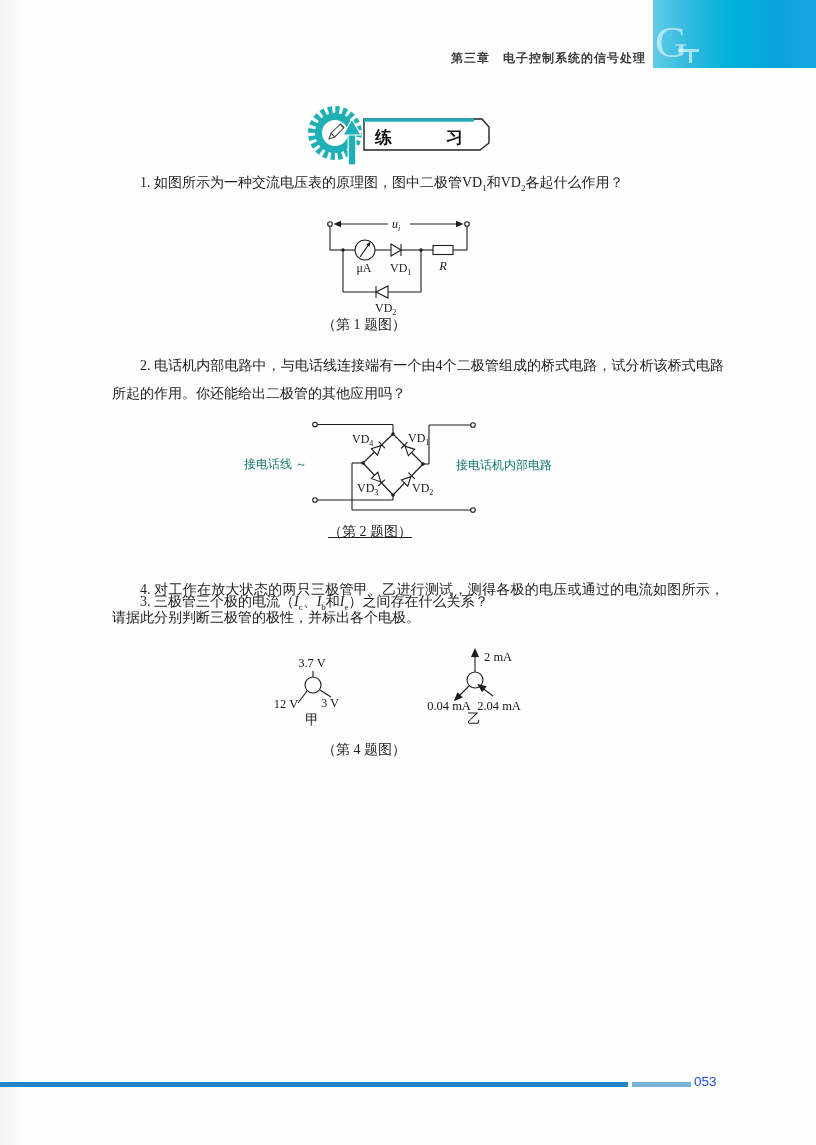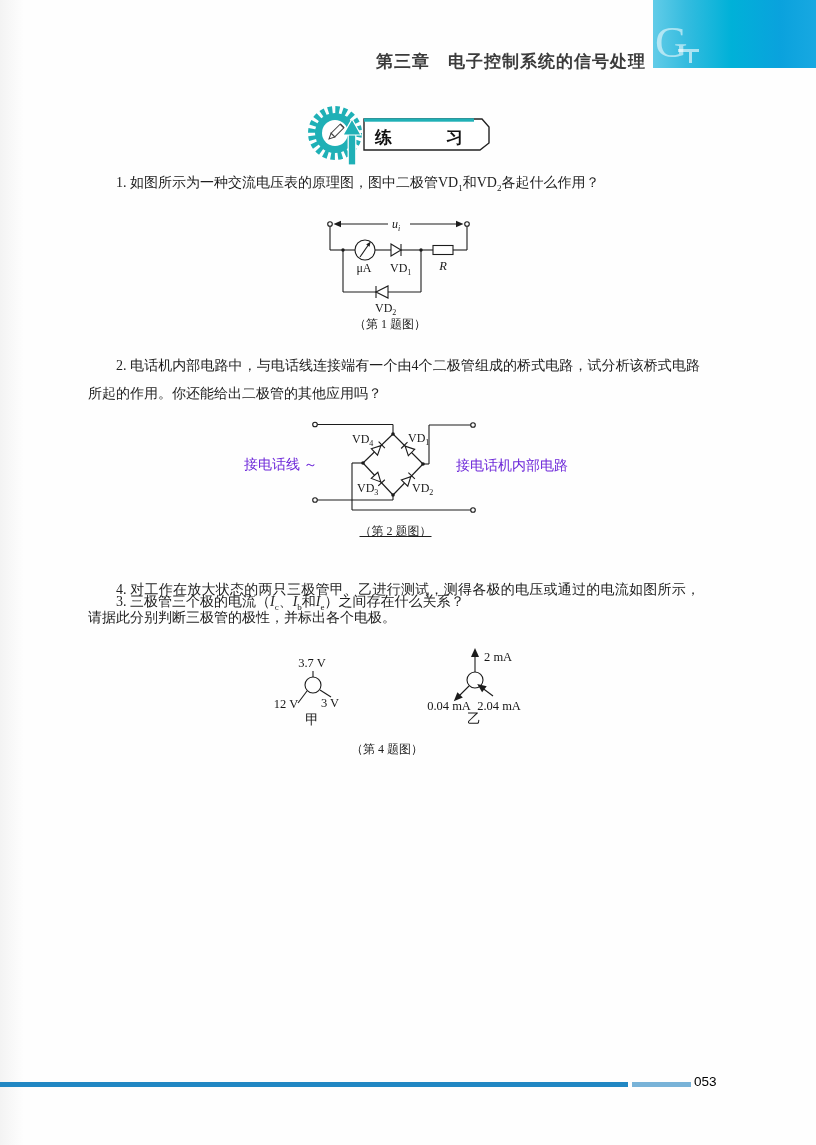--- a/index.html
+++ b/index.html
@@ -2,45 +2,45 @@
 <html><head>
 <meta charset="utf-8">
 <style>
   html,body{margin:0;padding:0;background:#ffffff;}
   .page{position:relative;width:816px;height:1145px;background:#fefefe;overflow:hidden;
         font-family:"Liberation Serif","DejaVu Serif",serif;color:#1f1f1f;}
   .page-edge{position:absolute;left:0;top:0;width:24px;height:100%;
         background:linear-gradient(to right,#f3f3f3,#fefefe);}
   
   .chapter-title{position:absolute;top:50px;right:170px;font-family:"Liberation Sans","DejaVu Sans",sans-serif;
-        font-size:17px;font-weight:bold;color:#3b3b3b;letter-spacing:1px;}
+        font-size:12px;font-weight:bold;color:#3b3b3b;letter-spacing:1px;}
   .logo-block{position:absolute;left:653px;top:0;width:163px;height:68px;
         background:linear-gradient(to right,#62cce8 0%,#35bcdf 20%,#00b1d8 48%,#0aa2dd 78%,#18a8e1 100%);}
   .logo-g{position:absolute;left:2px;top:20px;font-size:45px;line-height:1;color:rgba(255,255,255,.55);
         font-family:"Liberation Serif",serif;}
   .logo-tbar-h{position:absolute;left:25px;top:49px;width:21px;height:3px;background:rgba(255,255,255,.6);}
   .logo-tbar-v{position:absolute;left:36px;top:52px;width:3px;height:11px;background:rgba(255,255,255,.6);}
   
   .banner-svg{position:absolute;left:295px;top:98px;}
   .banner-char{position:absolute;top:126px;font-family:"Liberation Sans","DejaVu Sans",sans-serif;
         font-size:17px;font-weight:bold;color:#101010;}
   .banner-char.c1{left:375px;} .banner-char.c2{left:446px;}
   
-  .para{position:absolute;left:88px;width:612px;font-size:14px;line-height:28px;
+  .para{position:absolute;left:112px;width:612px;font-size:14px;line-height:28px;
         text-align:justify;text-indent:2em;color:#1d1d1d;}
   .para sub{font-size:9px;}
   .para i{font-style:italic;}
-  .caption{position:absolute;font-size:12px;color:#1d1d1d;text-align:center;}
-  .fig-label{position:absolute;font-size:14px;color:#6d28d9;}
+  .caption{position:absolute;font-size:14px;color:#1d1d1d;text-align:left;}
+  .fig-label{position:absolute;font-size:12px;color:#0f766e;}
   svg text{font-family:"Liberation Serif","DejaVu Serif",serif;fill:#161616;}
   
   .bar-dark{position:absolute;left:0;top:1082px;width:628px;height:5px;background:#2187c3;}
   .bar-light{position:absolute;left:632px;top:1082px;width:59px;height:5px;background:#79b3d8;}
   .page-number{position:absolute;left:694px;top:1074px;font-family:"Liberation Sans","DejaVu Sans",sans-serif;
-        font-size:13.5px;color:#000000;}
+        font-size:13.5px;color:#1d4ed8;}
 </style>
 </head>
 <body>
 
 <div class="page">
   <div class="page-edge"></div>
 
   <div class="chapter-title">第三章　电子控制系统的信号处理</div>
   <div class="logo-block">
     <span class="logo-g">G</span>

